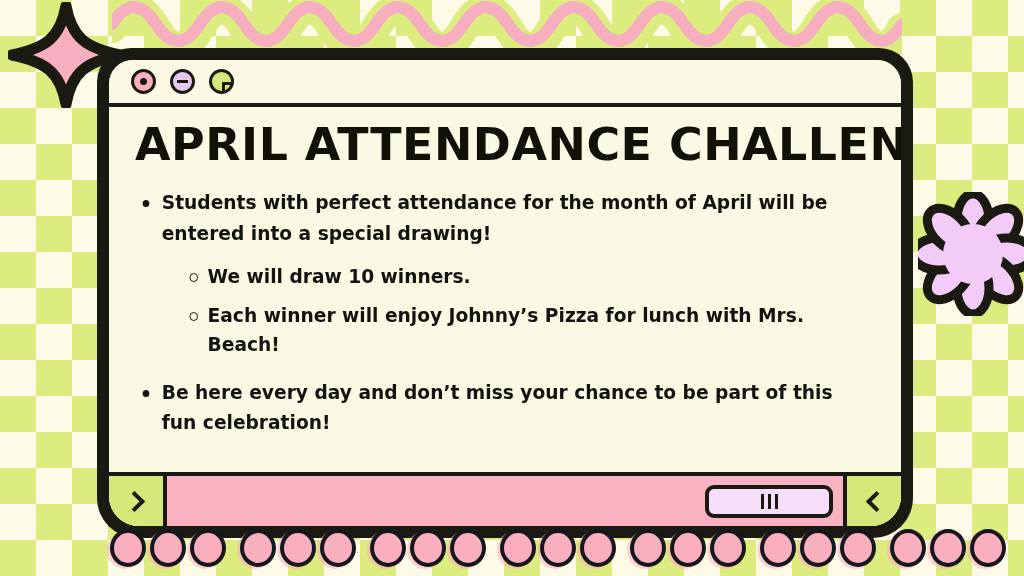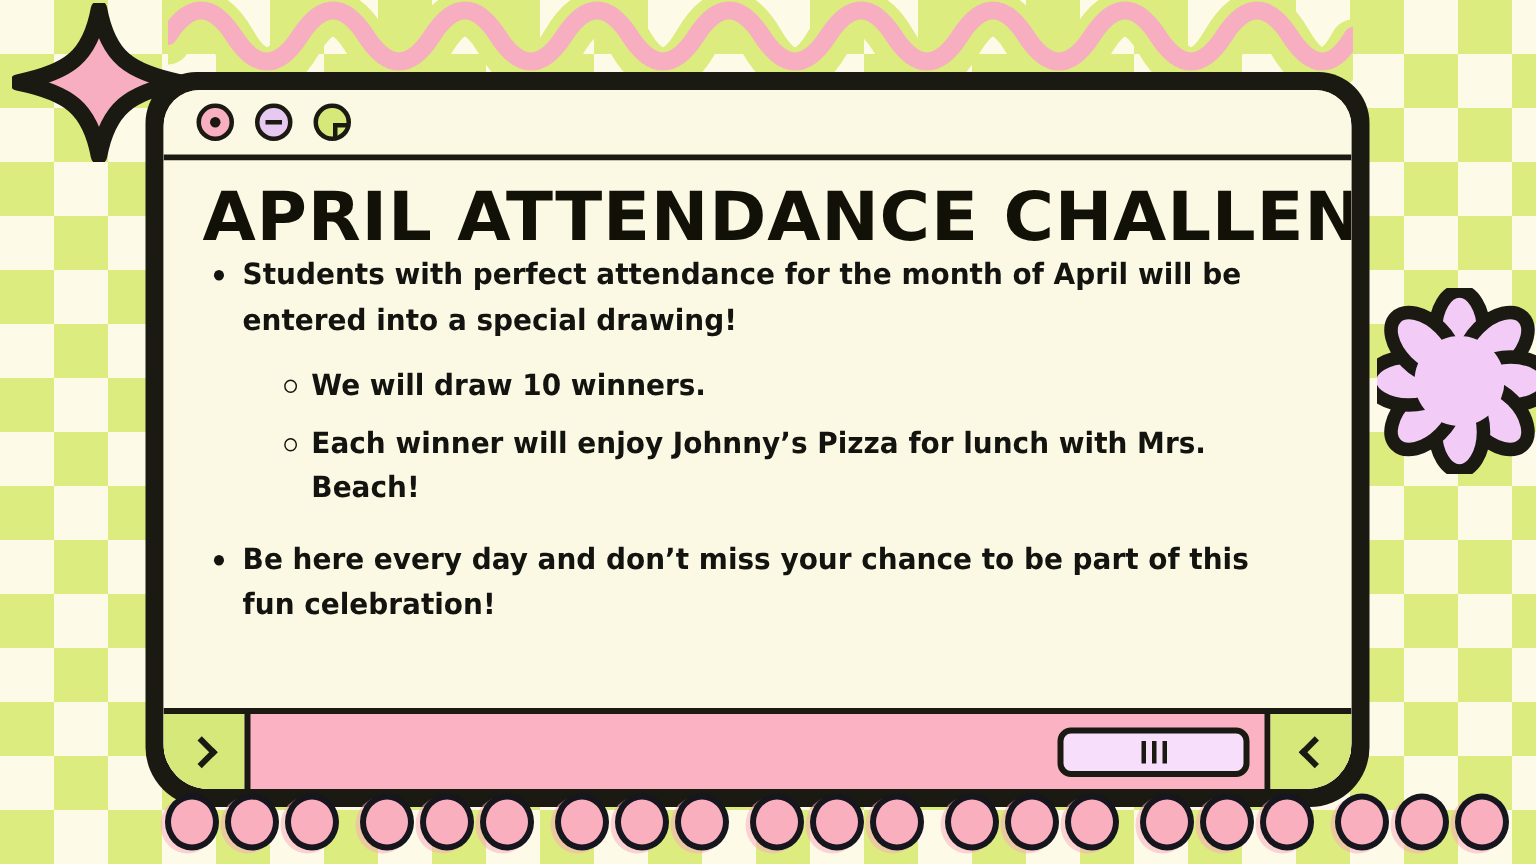--- a/index.html
+++ b/index.html
@@ -156,20 +156,21 @@
     line-height: 1.05;
     letter-spacing: 0.5px;
     color: #111108;
     white-space: nowrap;
     transform: scaleX(1.02);
     transform-origin: left center;
   }
 
   ul.lvl1 {
     list-style: none;
+    margin-top: 20px;
   }
   ul.lvl1 > li {
     position: relative;
     padding-left: 28px;
     margin-bottom: 18px;
     font-family: "DejaVu Sans", sans-serif;
     font-weight: 700;
     font-size: 19.5px;
     line-height: 1.58;
     color: #131310;

